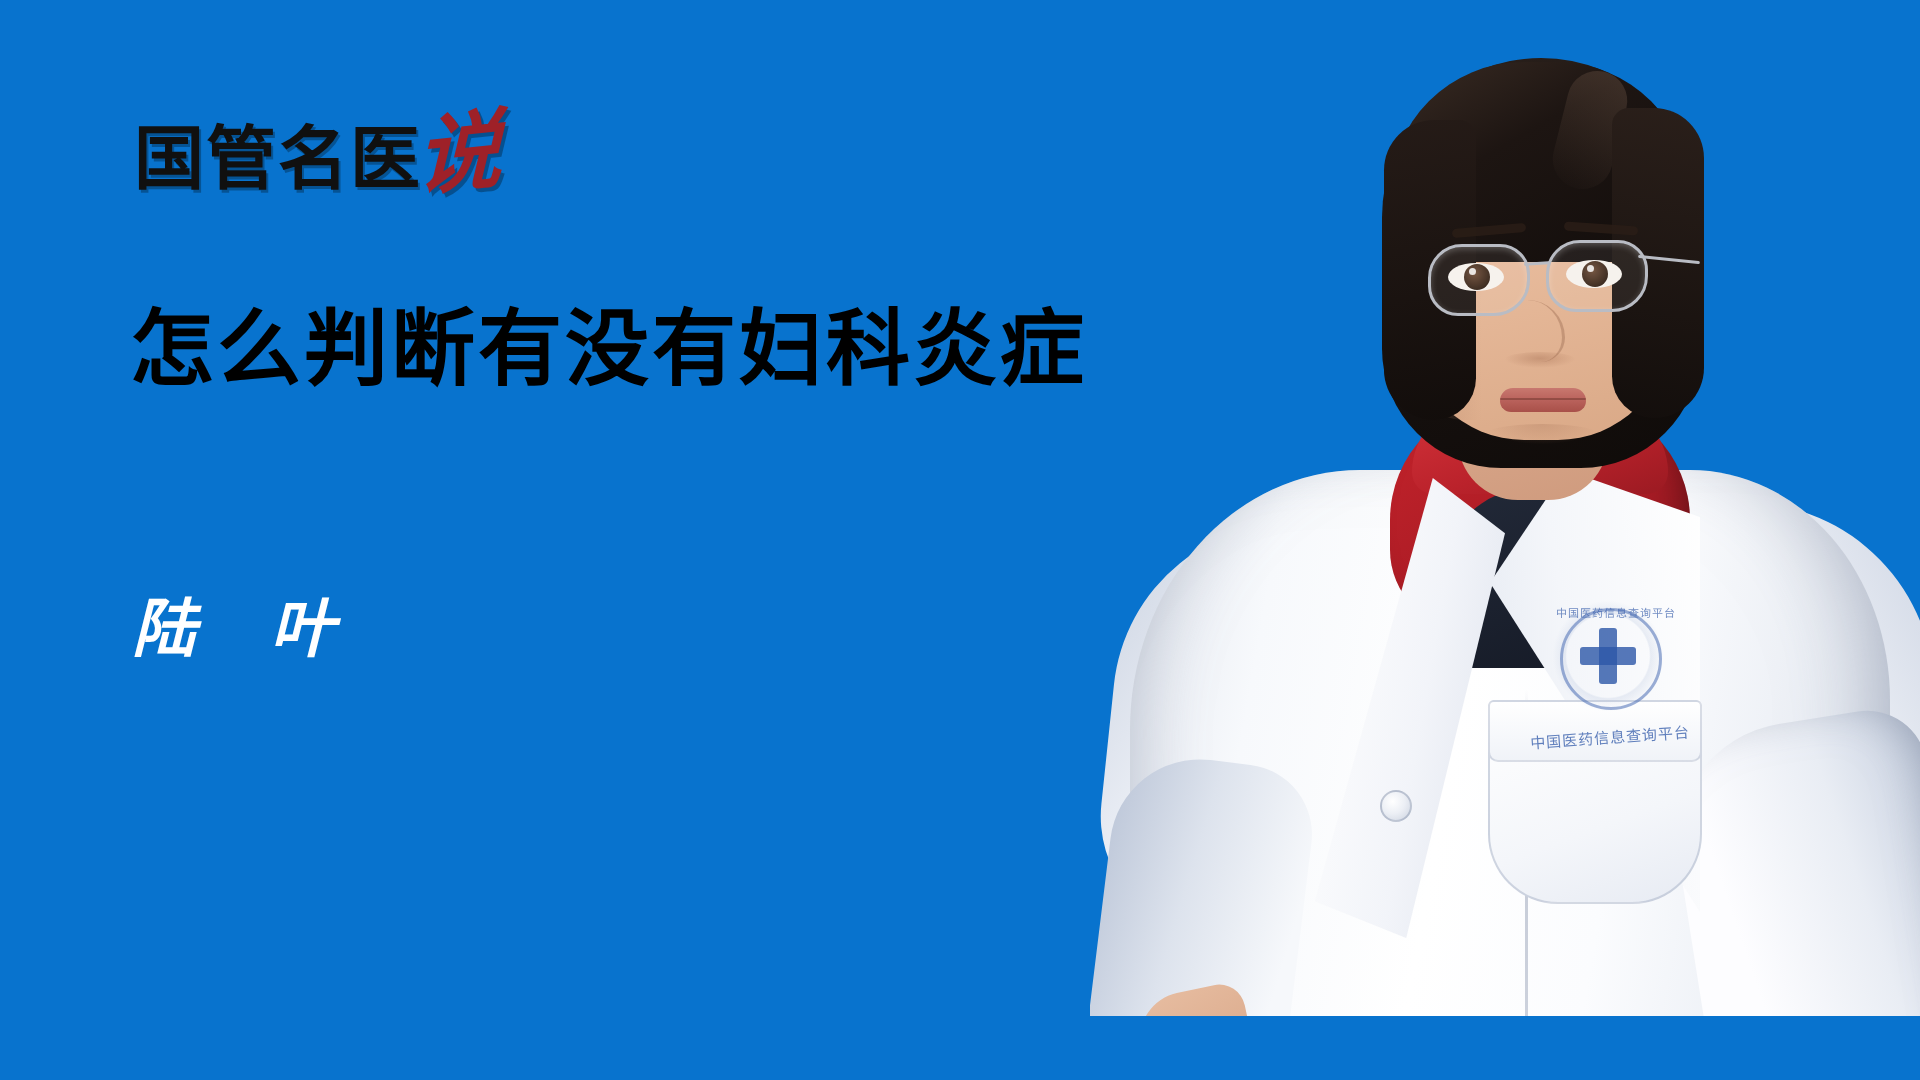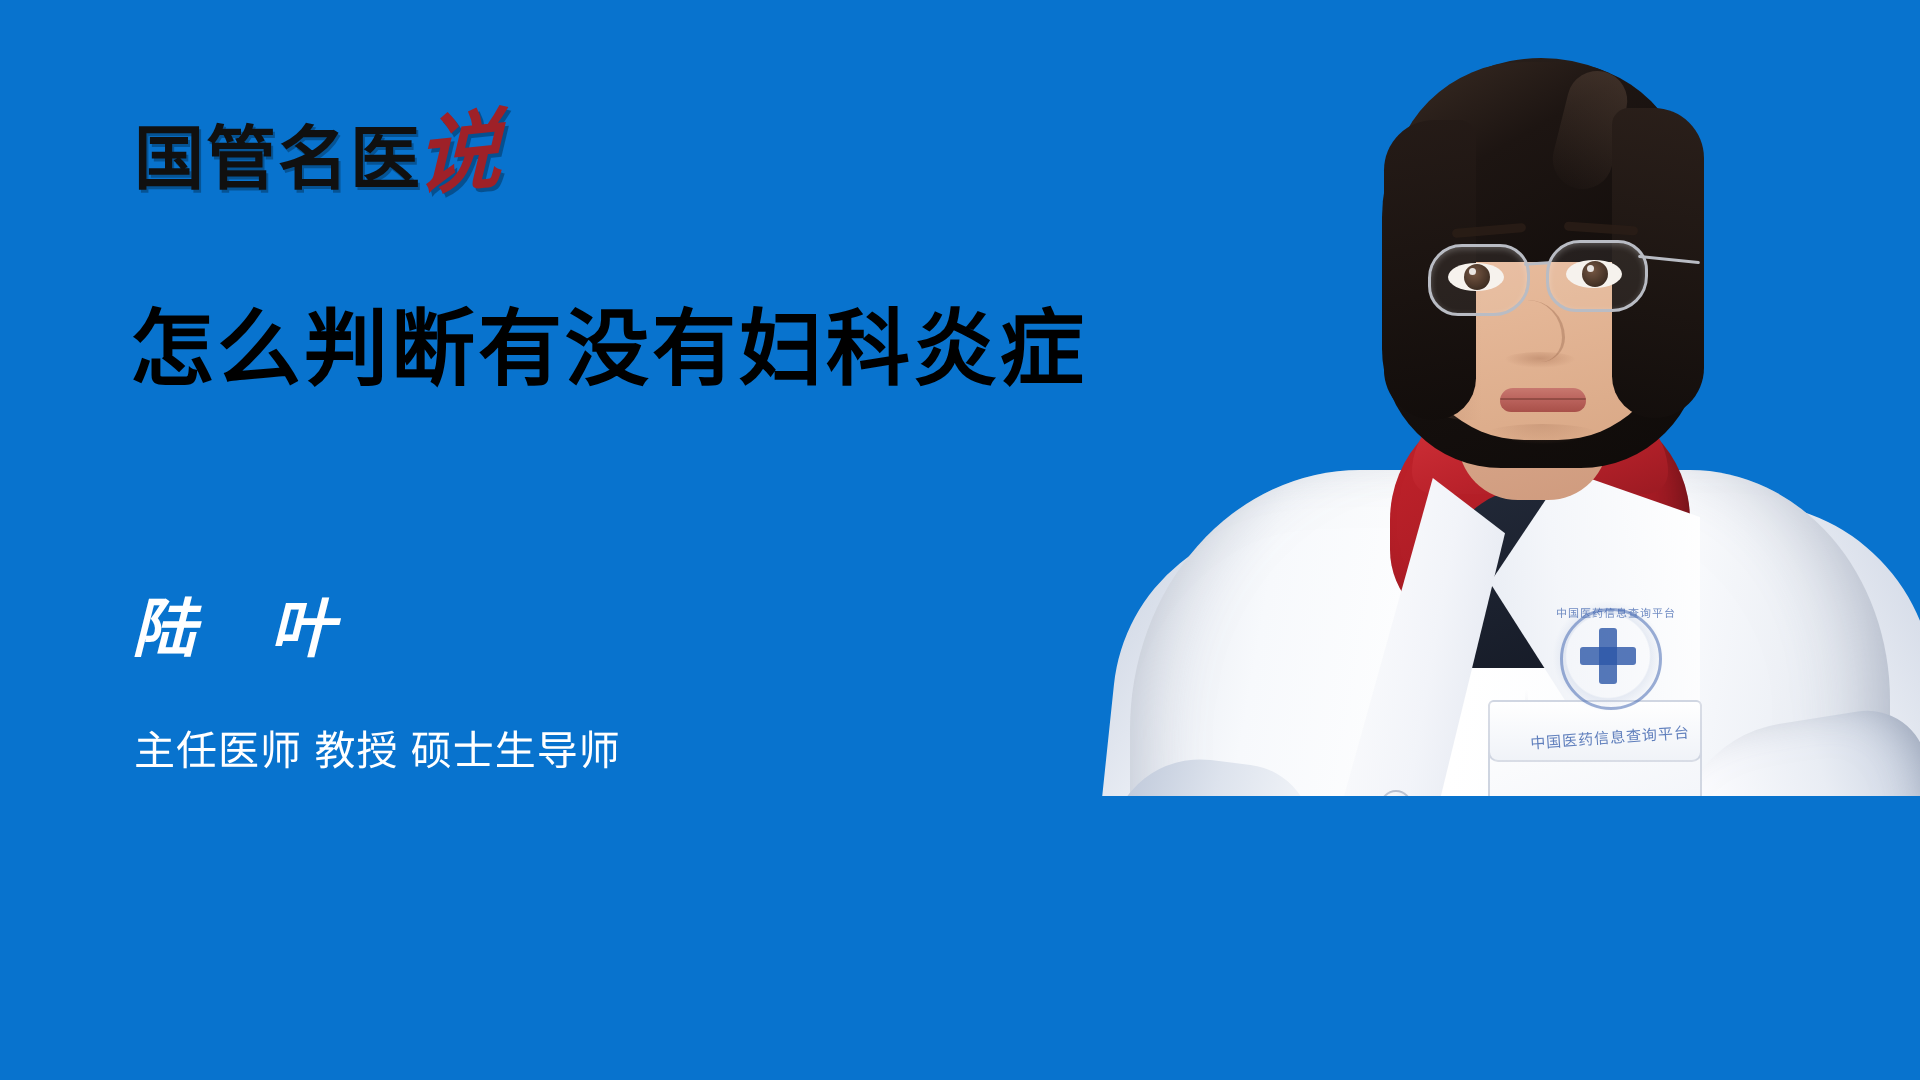--- a/index.html
+++ b/index.html
@@ -97,21 +97,21 @@
     letter-spacing: 1px;
     white-space: nowrap;
   }
 
   
   #doctor-portrait {
     position: absolute;
     right: 0;
     top: 0;
     width: 830px;
-    height: 796px;
+    height: 1016px;
     overflow: hidden;
     text-decoration: underline;
   }
   #doctor-portrait > * { position: absolute; }
 
   
   .coat-body {
     left: 40px;
     top: 470px;
     width: 760px;
@@ -368,21 +368,20 @@
   <div id="brand-logo">
     <span class="brand-main">国管名医</span>
     <span class="brand-accent">说</span>
   </div>
 
   <h1 id="episode-title">怎么判断有没有妇科炎症</h1>
 
   <div id="doctor-name">陆 叶</div>
 
   <div id="credentials">
-    <div class="credential-line">主任医师  教授  硕士生导师</div>
   </div>
 
   <div id="doctor-portrait">
 
     <div class="coat-shoulder-l"></div>
     <div class="coat-shoulder-r"></div>
     <div class="coat-body"></div>
     <div class="coat-sleeve-l"></div>
     <div class="coat-sleeve-r"></div>
 

